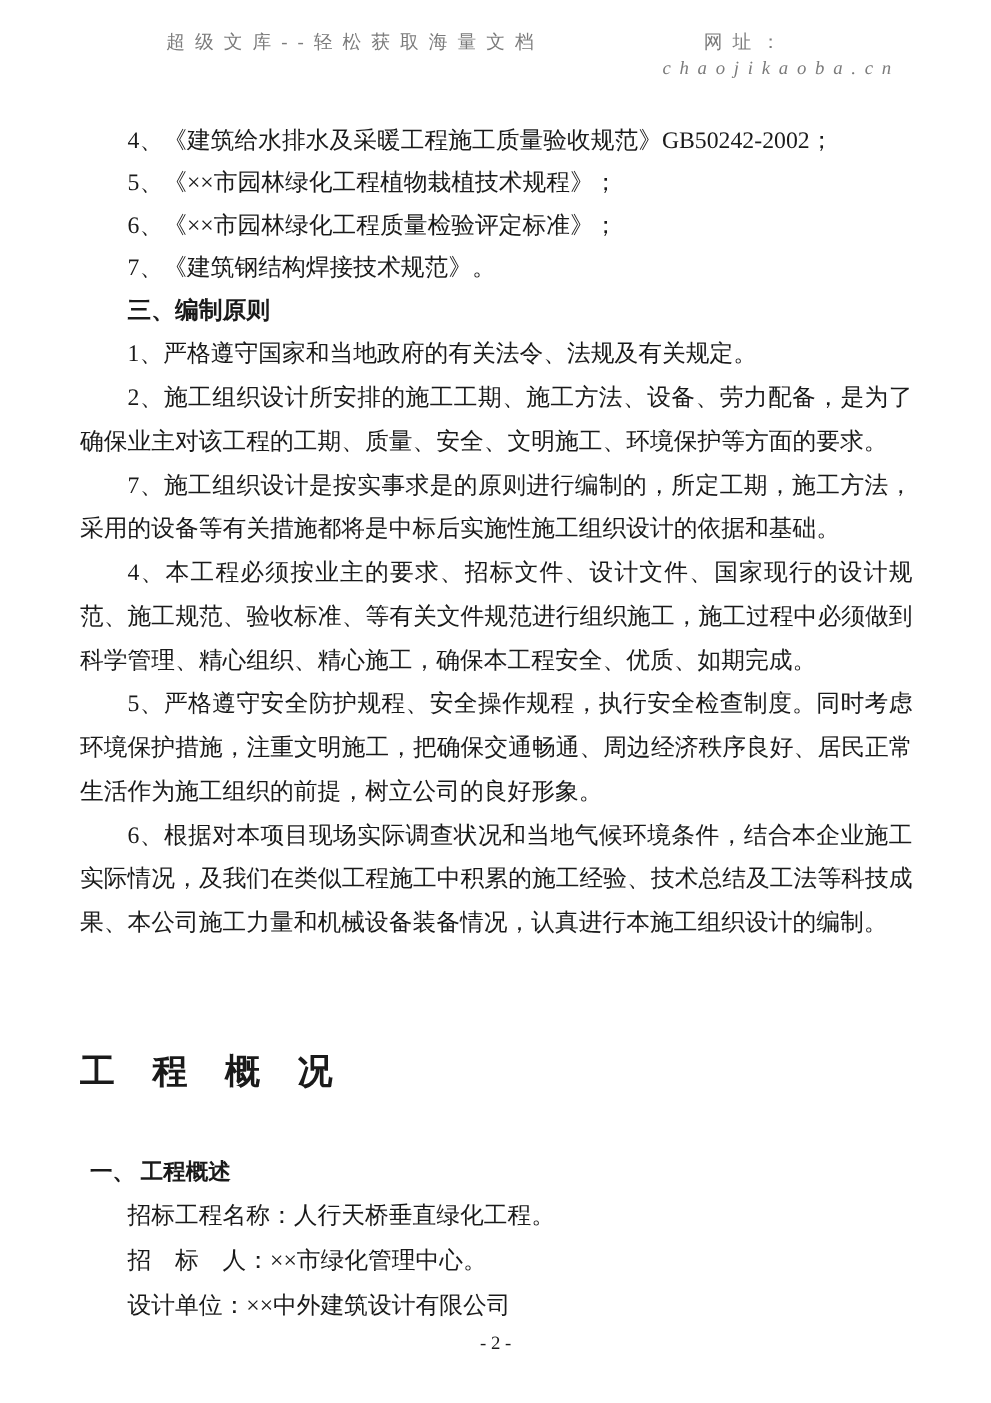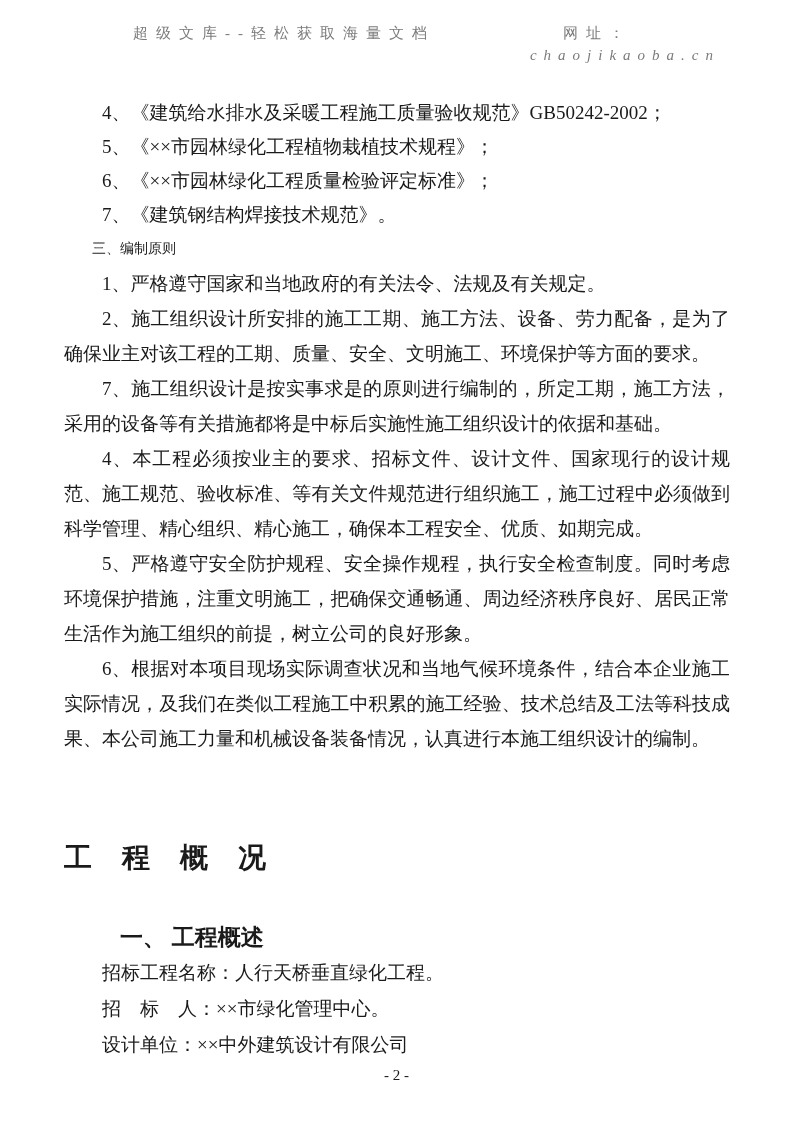--- a/index.html
+++ b/index.html
@@ -53,49 +53,48 @@
     width: 666px;
     padding-top: 96px;
   }
   .ref-item {
     font-size: 19px;
     line-height: 34px;
     text-indent: 2em;
     white-space: nowrap;
   }
   .sec-heading {
-    font-size: 14px;
+    font-size: 19px;
     line-height: 34px;
-    font-weight: 400;
+    font-weight: 700;
     text-indent: 2em;
   }
   .para {
     font-size: 19px;
     line-height: 35px;
     text-indent: 2em;
     text-align: justify;
     text-justify: inter-character;
   }
   .chapter-title {
     margin-top: 82px;
     font-size: 28px;
     line-height: 40px;
     font-weight: 700;
     text-align: left;
     letter-spacing: 1px;
     white-space: nowrap;
   }
   .overview-heading {
     margin-top: 42px;
-    font-size: 23px;
+    font-size: 18px;
     line-height: 35px;
     font-weight: 700;
     text-indent: 0;
     padding-left: 8px;
-    margin-left: 48px;
   }
   .info-line {
     font-size: 19px;
     line-height: 36px;
     text-indent: 2em;
     white-space: nowrap;
   }
   
   .page-footer {
     position: absolute;

